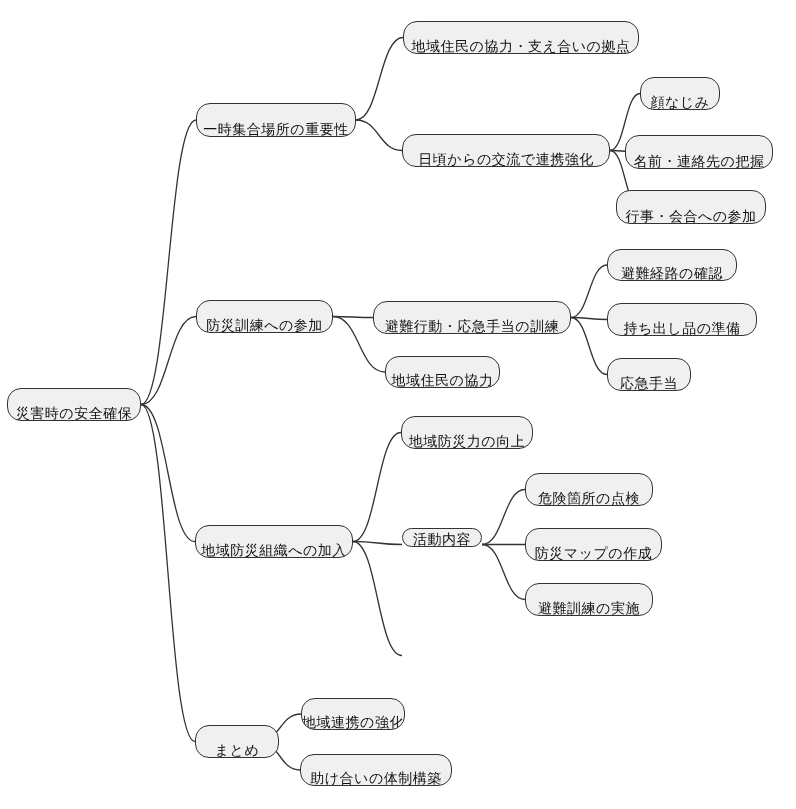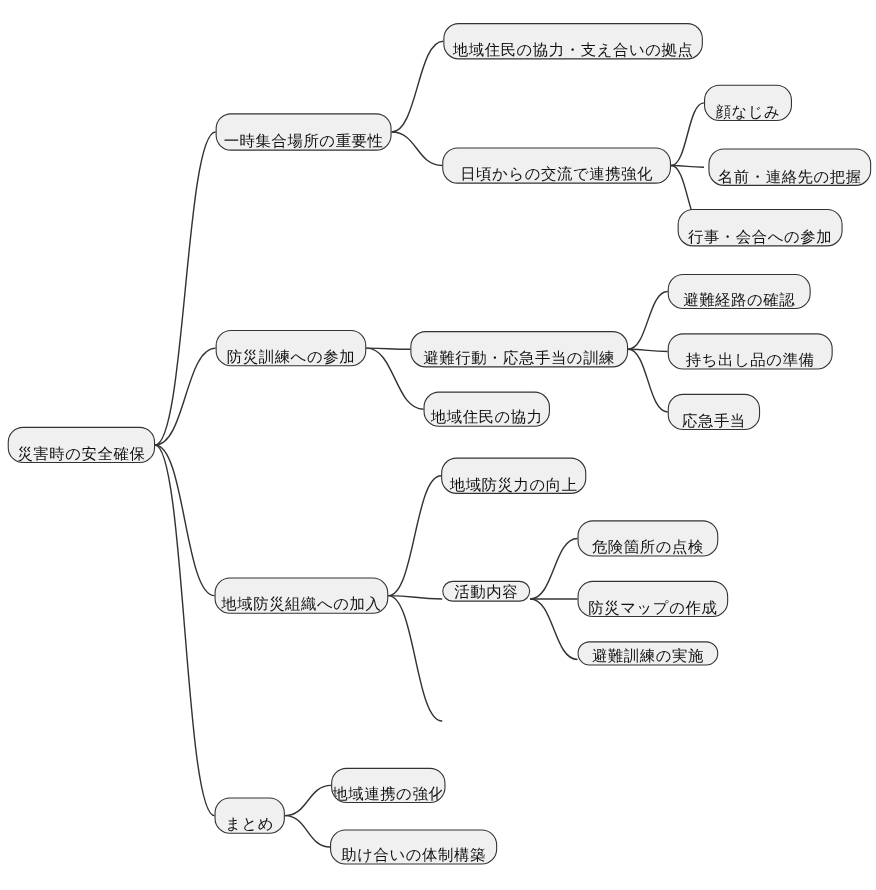--- a/index.html
+++ b/index.html
@@ -69,21 +69,21 @@
     </div>
   <div class="node" style="left:403px;top:21px;width:236px;height:33px">
       <span>地域住民の協力・支え合いの拠点</span>
     </div>
   <div class="node" style="left:402px;top:134px;width:208px;height:33px">
       <span>日頃からの交流で連携強化</span>
     </div>
   <div class="node" style="left:640px;top:77px;width:80px;height:33px">
       <span>顔なじみ</span>
     </div>
-  <div class="node" style="left:644px;top:135px;width:148px;height:34px">
+  <div class="node" style="left:625px;top:135px;width:148px;height:34px">
       <span>名前・連絡先の把握</span>
     </div>
   <div class="node" style="left:616px;top:190px;width:150px;height:34px">
       <span>行事・会合への参加</span>
     </div>
   <div class="node" style="left:196px;top:300px;width:137px;height:33px">
       <span>防災訓練への参加</span>
     </div>
   <div class="node" style="left:373px;top:301px;width:198px;height:33px">
       <span>避難行動・応急手当の訓練</span>
@@ -108,24 +108,24 @@
     </div>
   <div class="node" style="left:402px;top:528px;width:80px;height:19px">
       <span>活動内容</span>
     </div>
   <div class="node" style="left:525px;top:473px;width:128px;height:33px">
       <span>危険箇所の点検</span>
     </div>
   <div class="node" style="left:525px;top:528px;width:137px;height:33px">
       <span>防災マップの作成</span>
     </div>
-  <div class="node" style="left:525px;top:583px;width:128px;height:22px">
+  <div class="node" style="left:525px;top:583px;width:128px;height:33px">
       <span>避難訓練の実施</span>
     </div>
-  <div class="node" style="left:195px;top:725px;width:64px;height:33px">
+  <div class="node" style="left:195px;top:725px;width:84px;height:33px">
       <span>まとめ</span>
     </div>
   <div class="node" style="left:301px;top:698px;width:104px;height:32px">
       <span>地域連携の強化</span>
     </div>
   <div class="node" style="left:300px;top:754px;width:152px;height:32px">
       <span>助け合いの体制構築</span>
     </div>
 
 </div>

